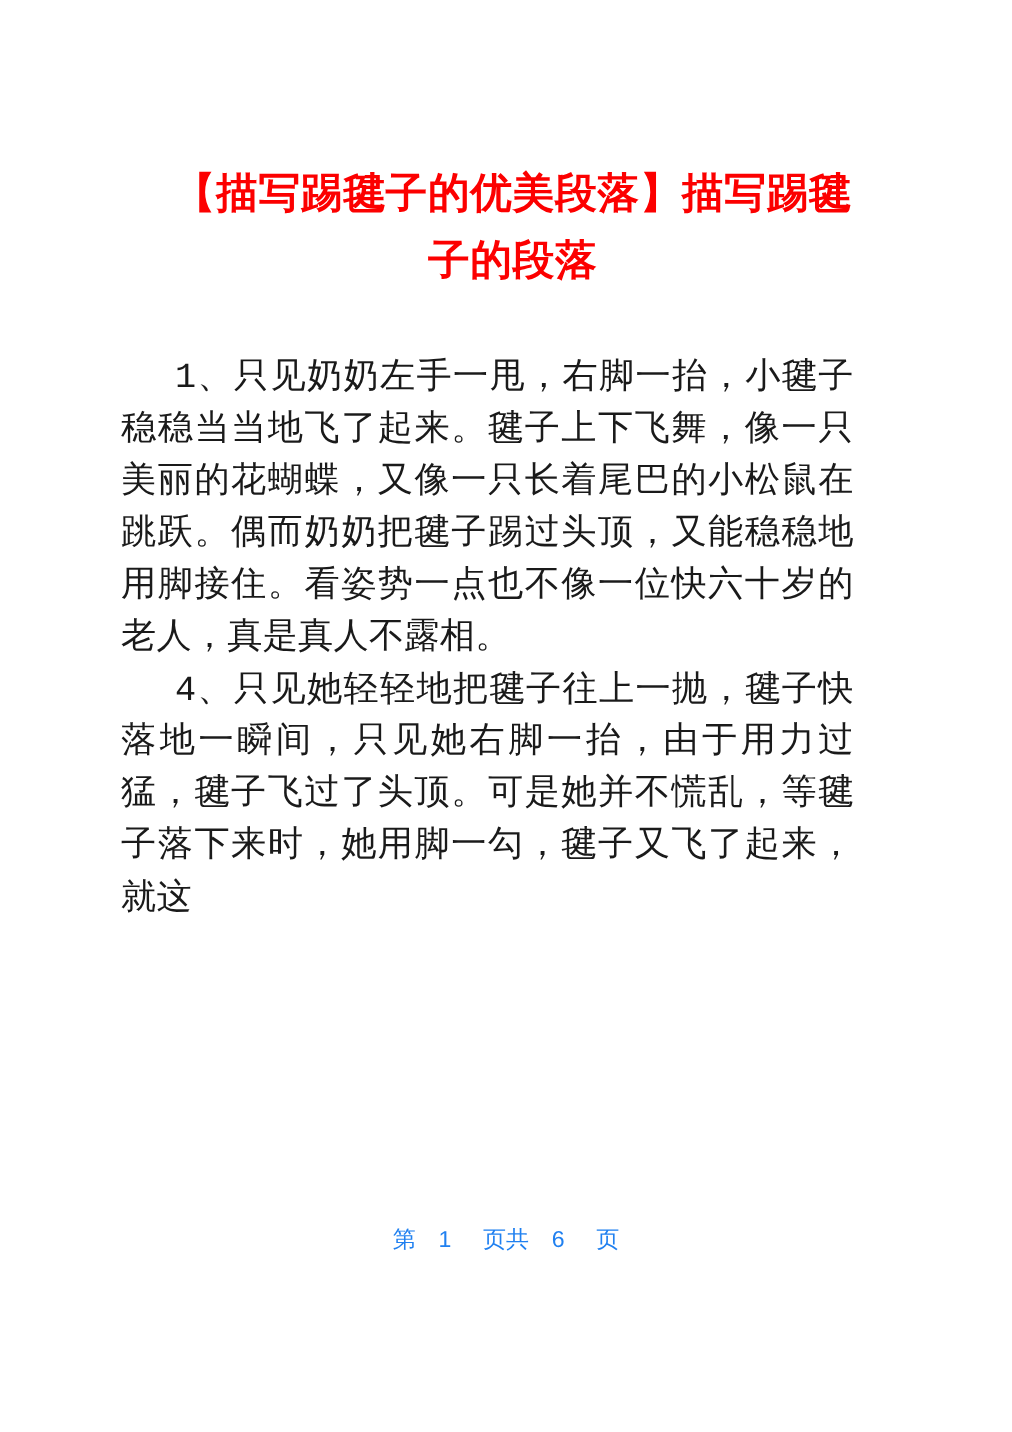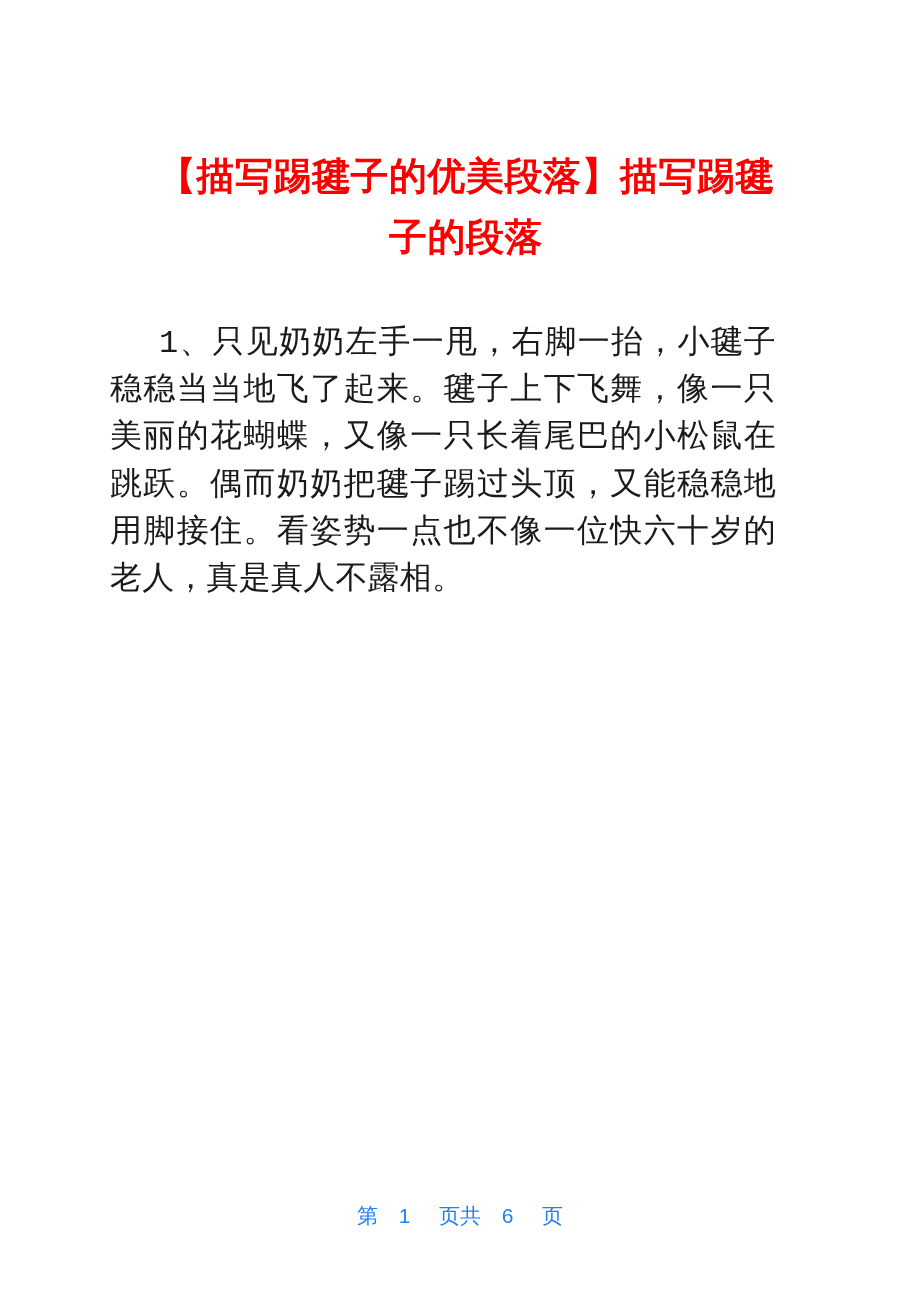--- a/index.html
+++ b/index.html
@@ -51,41 +51,42 @@
     text-indent: 49px;
     margin: 0 0 0.5px 0;
     word-break: break-all;
     letter-spacing: 0.2px;
   }
 
   
   .footer {
     position: absolute;
     left: 0;
-    top: 1202px;
+    top: 1114px;
     width: 920px;
     text-align: center;
     color: #2080f0;
     font-family: "Liberation Sans", "DejaVu Sans", sans-serif;
     font-size: 21px;
     line-height: 28px;
   }
   .footer .seg { display: inline-block; }
   .footer .gap-s { display: inline-block; width: 9px; }
   .footer .gap-l { display: inline-block; width: 17px; }
 </style>
 </head>
 <body>
 
 <div class="page">
 
   <div class="doc-title">【描写踢毽子的优美段落】描写踢毽子的段落</div>
 
   <div class="body-area">
     <p class="para">1、只见奶奶左手一甩，右脚一抬，小毽子稳稳当当地飞了起来。毽子上下飞舞，像一只美丽的花蝴蝶，又像一只长着尾巴的小松鼠在跳跃。偶而奶奶把毽子踢过头顶，又能稳稳地用脚接住。看姿势一点也不像一位快六十岁的老人，真是真人不露相。</p>
+    <p class="para">4、只见她轻轻地把毽子往上一抛，毽子快落地一瞬间，只见她右脚一抬，由于用力过猛，毽子飞过了头顶。可是她并不慌乱，等毽子落下来时，她用脚一勾，毽子又飞了起来，就这</p>
   </div>
 
   <div class="footer">
     <span class="seg">第</span>
     <span class="gap-s"></span>
     <span class="seg">1</span>
     <span class="gap-l"></span>
     <span class="seg">页共</span>
     <span class="gap-s"></span>
     <span class="seg">6</span>

